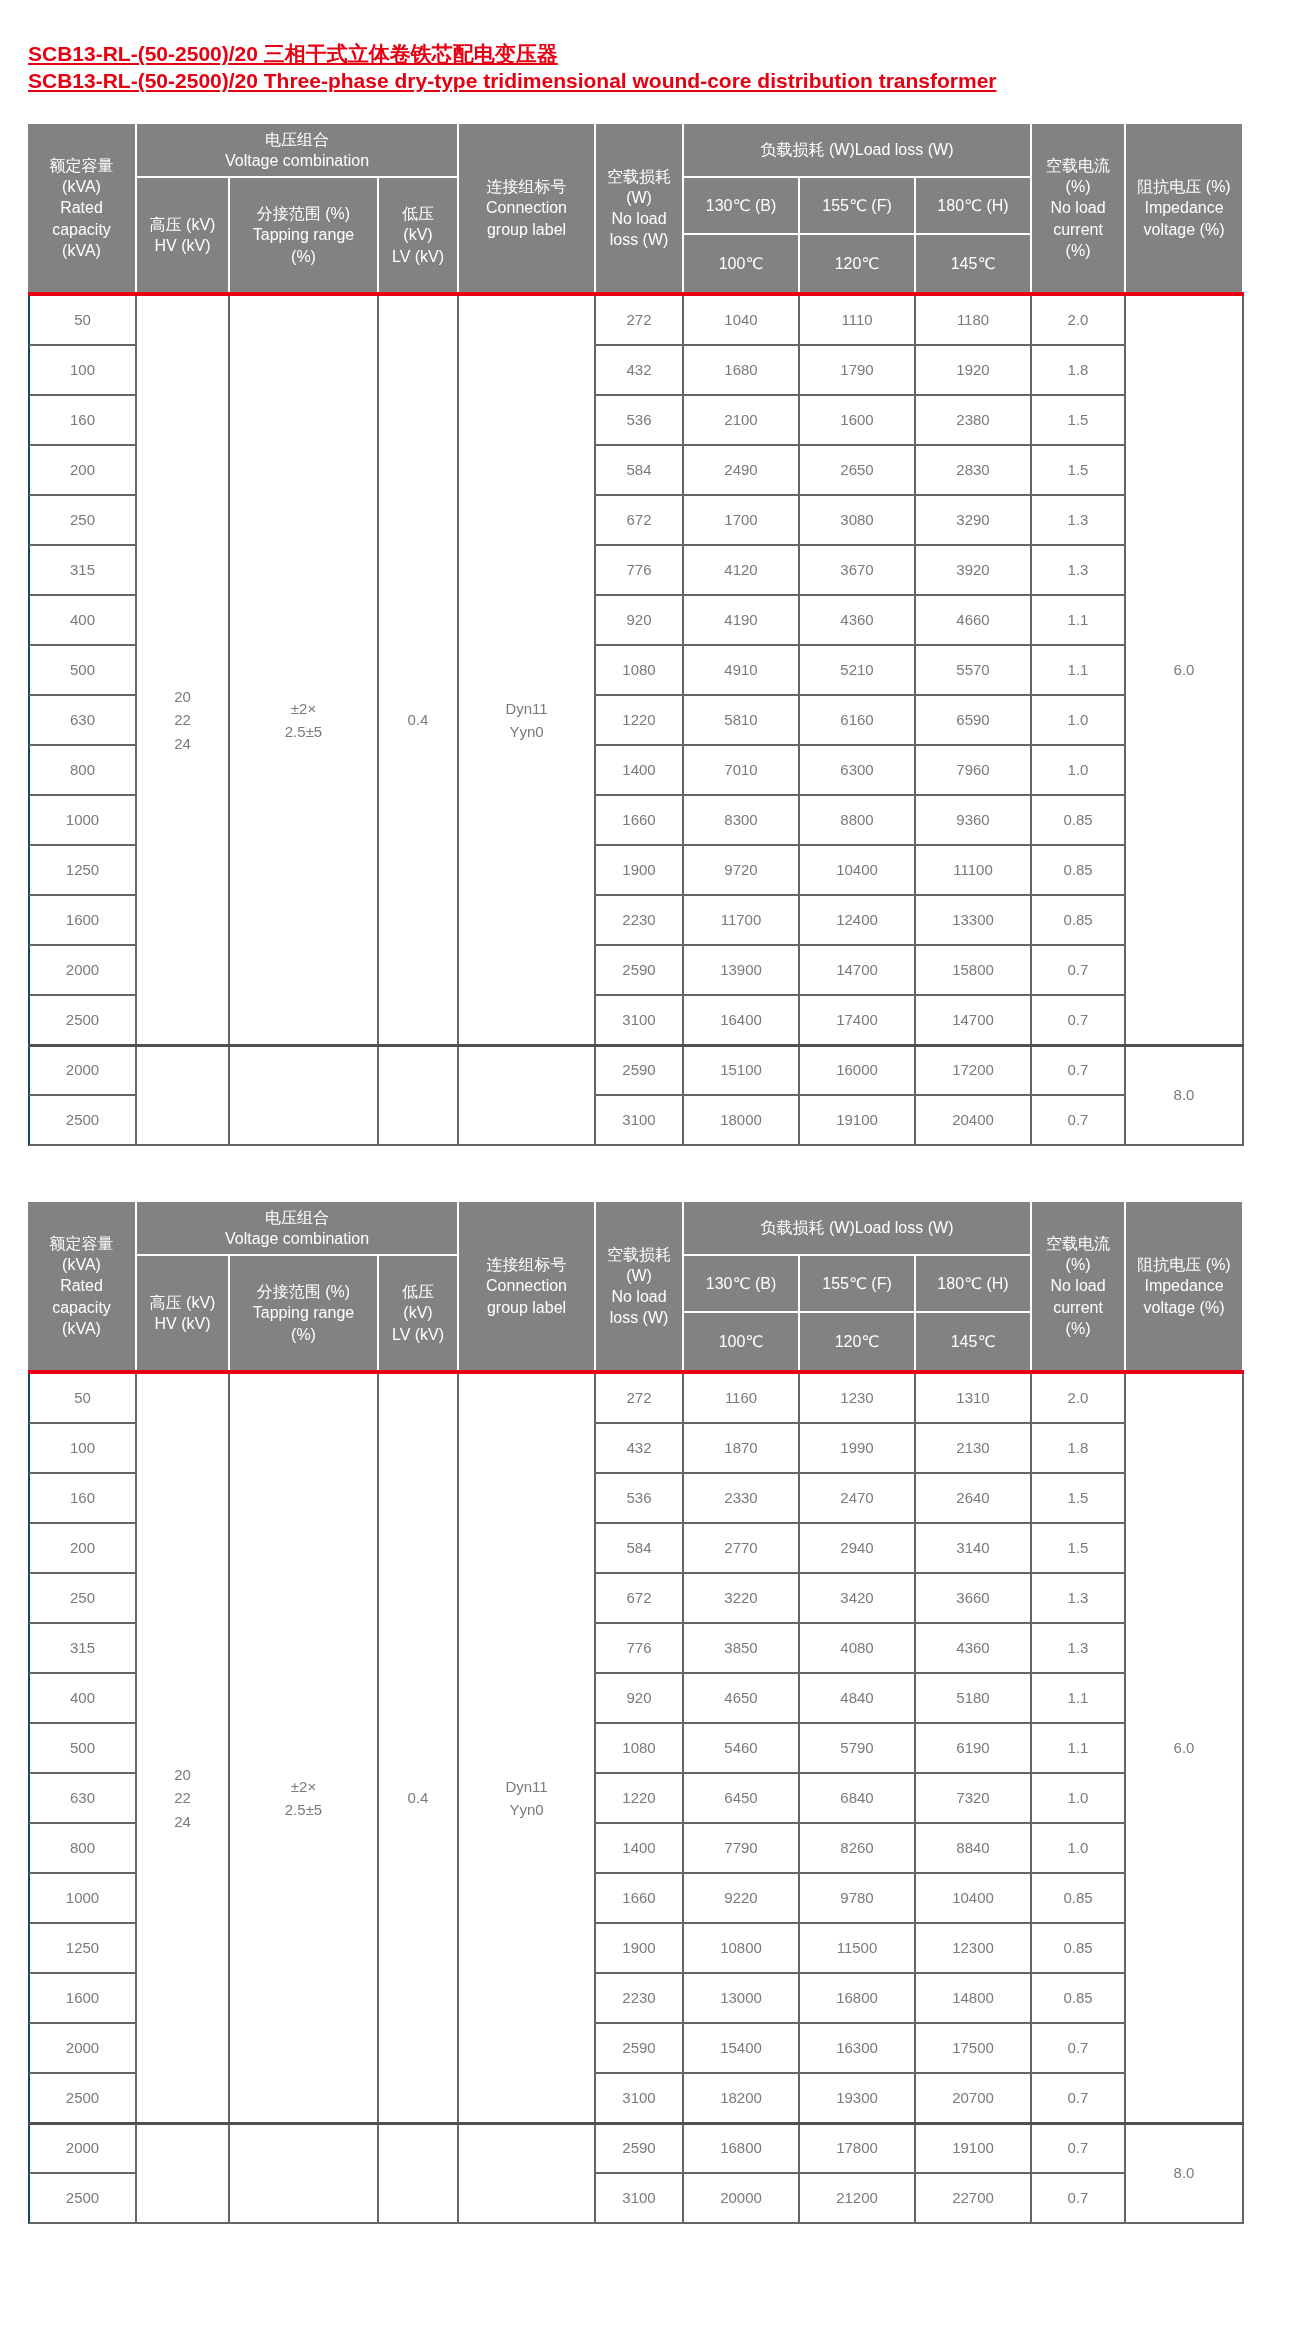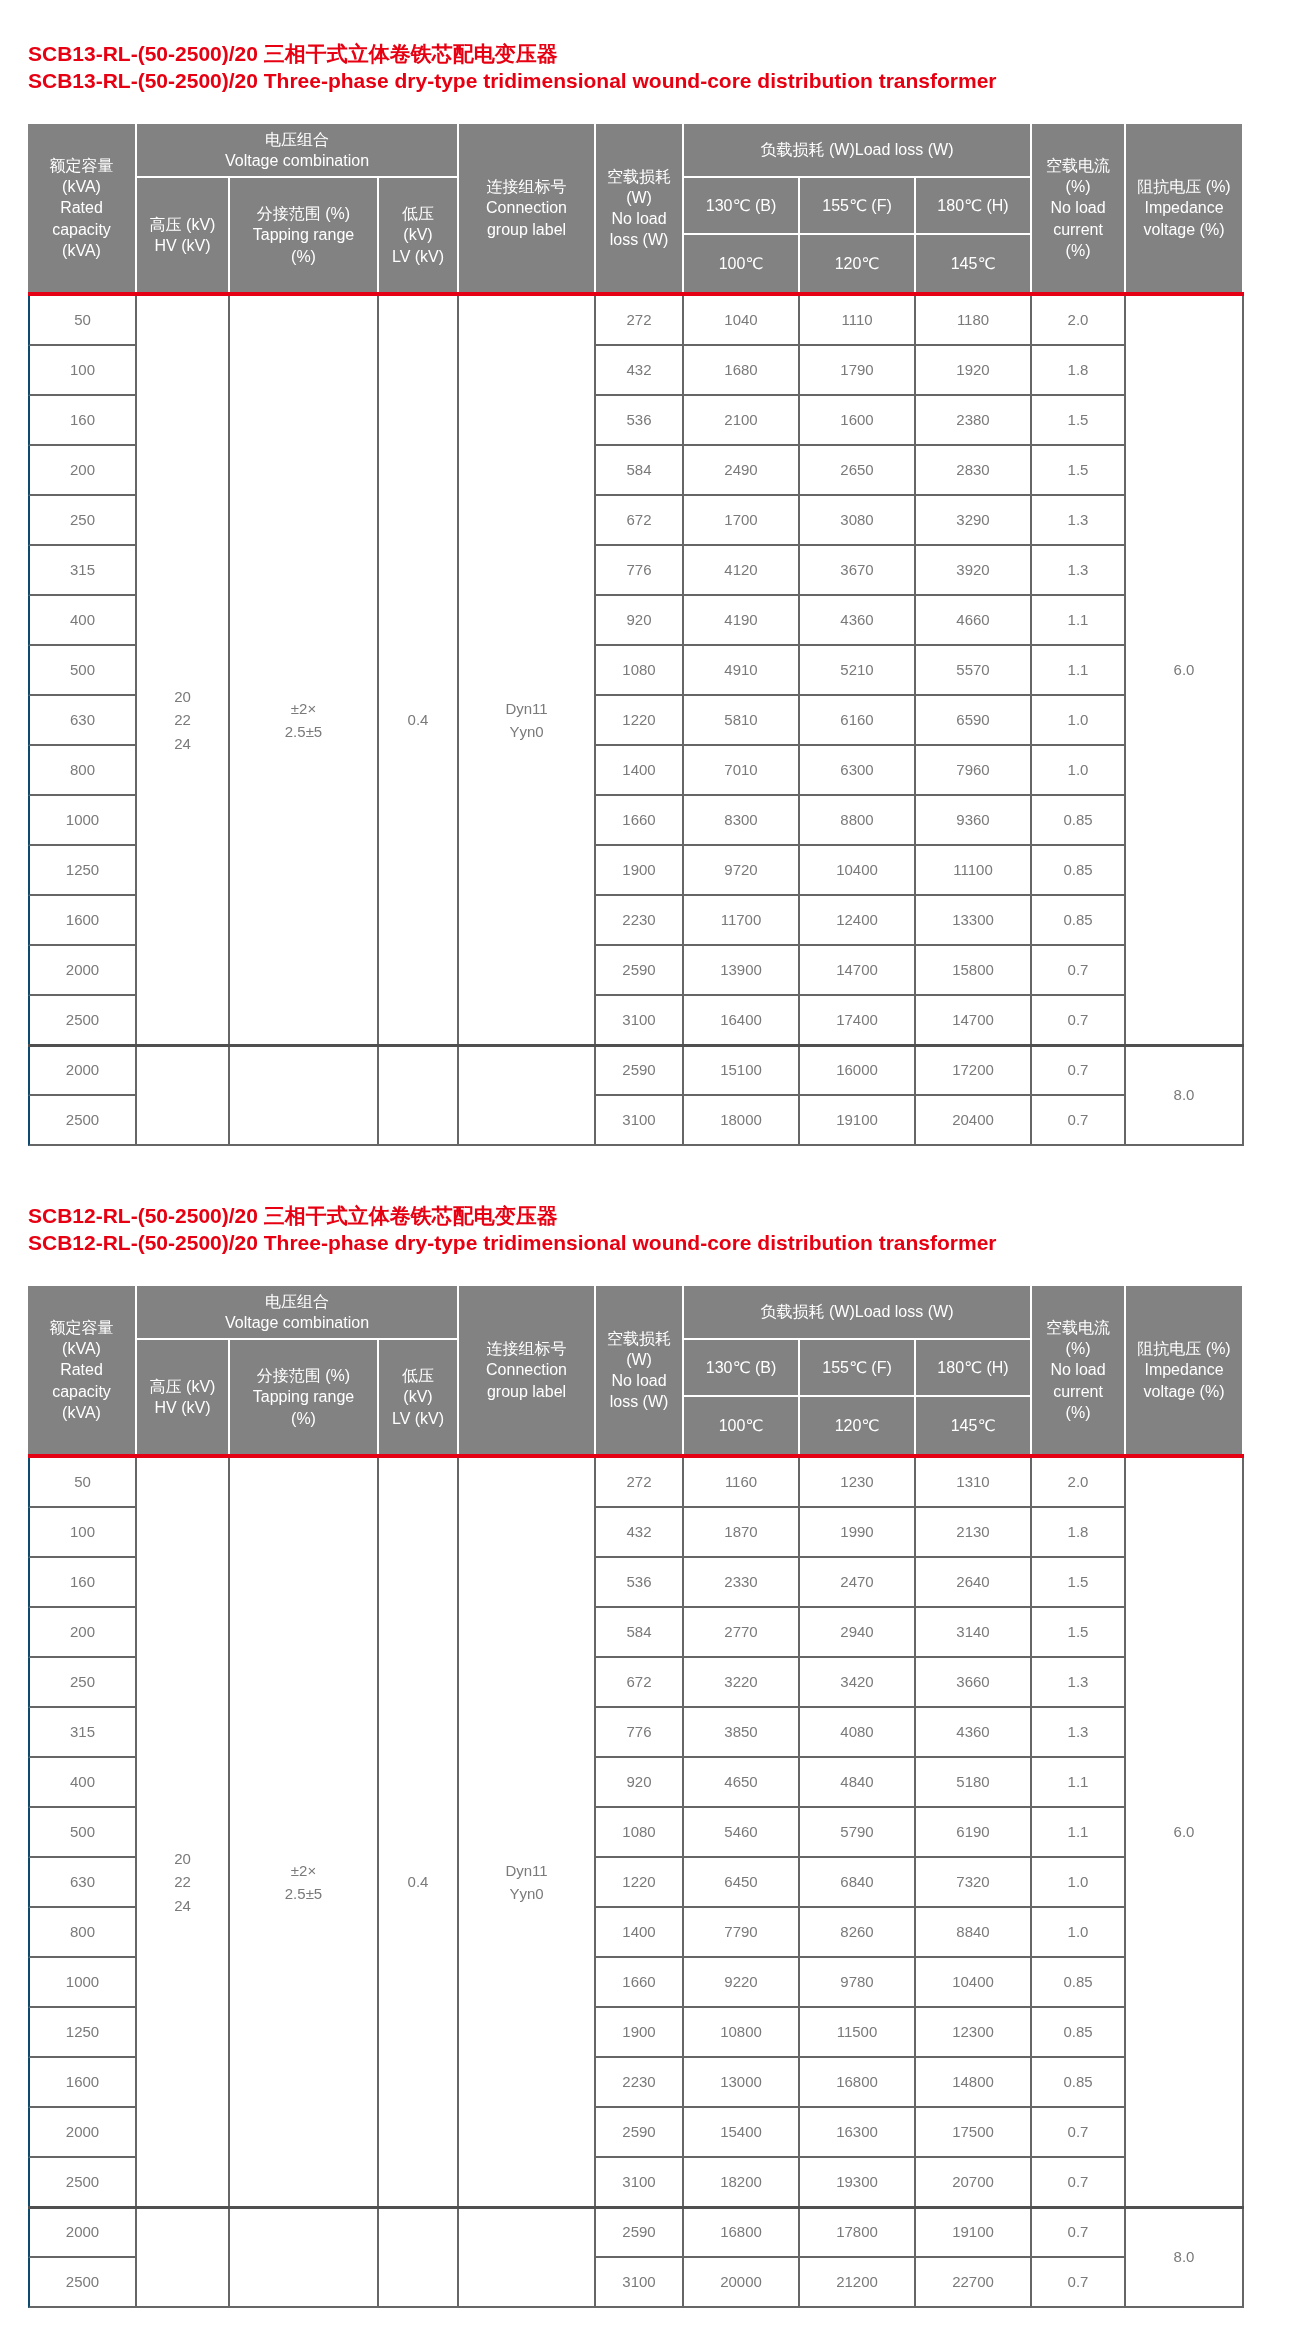--- a/index.html
+++ b/index.html
@@ -12,20 +12,21 @@
   }
   .page { padding: 40px 0 40px 28px; }
   .section + .section { margin-top: 56px; }
   .title-block { margin: 0 0 30px 0; }
   .title-line {
     color: #e60012;
     font-weight: bold;
     font-size: 21px;
     line-height: 27px;
     white-space: nowrap;
+    text-decoration: underline;
   }
   .table-wrap { position: relative; width: 1216px; }
   table.spec {
     border-collapse: separate;
     border-spacing: 0;
     table-layout: fixed;
     width: 1216px;
   }
   
   thead th {
@@ -294,24 +295,20 @@
               <td>20400</td>
               <td>0.7</td>
             </tr>
           </tbody>
       </table>
     <div class="group-divider" style="top: 919.5px; width: 1216.03px;"></div>
       </div>
   </div>
 
   <div class="section">
-    <div class="title-block">
-      <div class="title-line">SCB12-RL-(50-2500)/20 三相干式立体卷铁芯配电变压器</div>
-      <div class="title-line">SCB12-RL-(50-2500)/20 Three-phase dry-type tridimensional wound-core distribution transformer</div>
-    </div>
     <div class="table-wrap">
       <table class="spec">
         <colgroup>
           <col style="width:109px">
             <col style="width:93px">
             <col style="width:149px">
             <col style="width:80px">
           <col style="width:137px">
             <col style="width:88px">
             <col style="width:116px">

